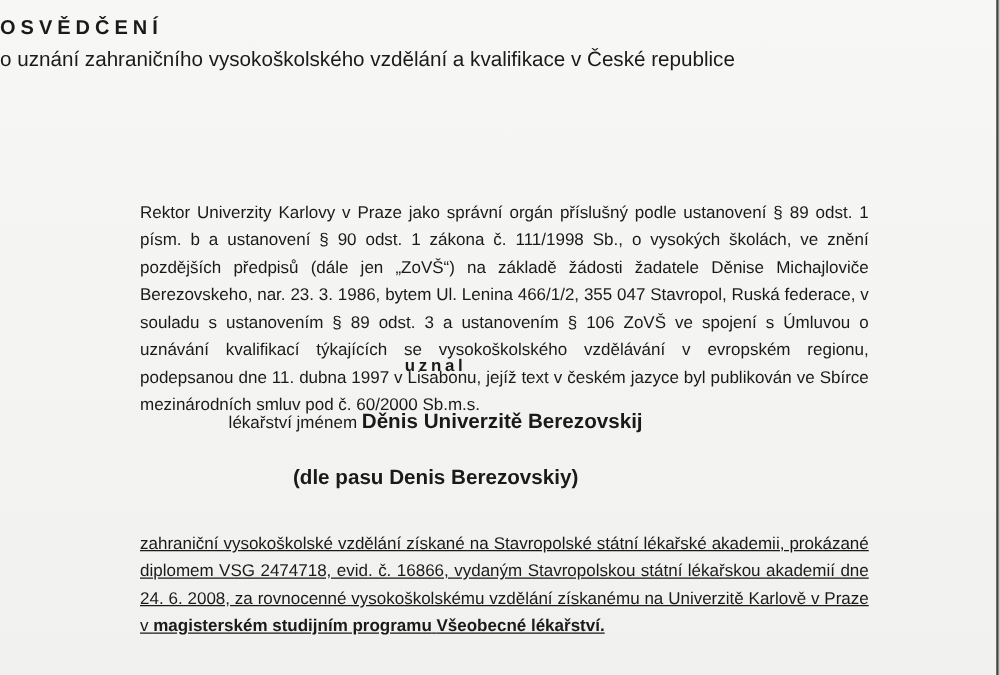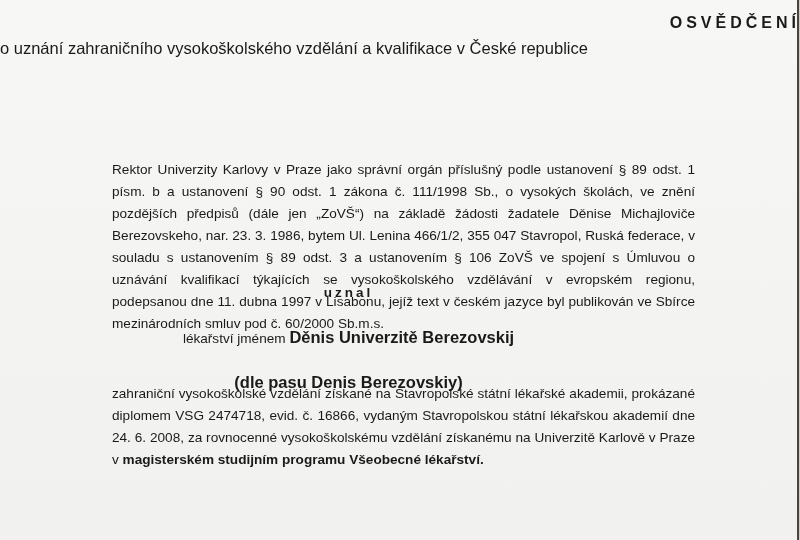--- a/index.html
+++ b/index.html
@@ -36,21 +36,21 @@
       top: 0;
       width: 1px;
       height: 540px;
       background: #cfcac6;
     }
     .title {
       position: absolute;
       top: 14px;
       left: 0;
       width: 800px;
-      text-align: right;
+      text-align: left;
       font-weight: bold;
       font-size: 16px;
       letter-spacing: 4px;
     }
     .subtitle {
       position: absolute;
       top: 39px;
       left: 0;
       width: 800px;
       text-align: left;
@@ -58,21 +58,21 @@
     }
     .para {
       position: absolute;
       left: 112px;
       width: 583px;
       font-size: 13.6px;
       line-height: 22px;
       text-align: justify;
     }
     .p1 { top: 115px; margin-top: 44px; }
-    .p3 { top: 383px; }
+    .p3 { top: 424px; text-decoration: underline; }
     .centered {
       position: absolute;
       left: 0;
       width: 697px;
       text-align: center;
     }
     .uznal {
       top: 285px;
       font-weight: bold;
       font-size: 13.5px;

